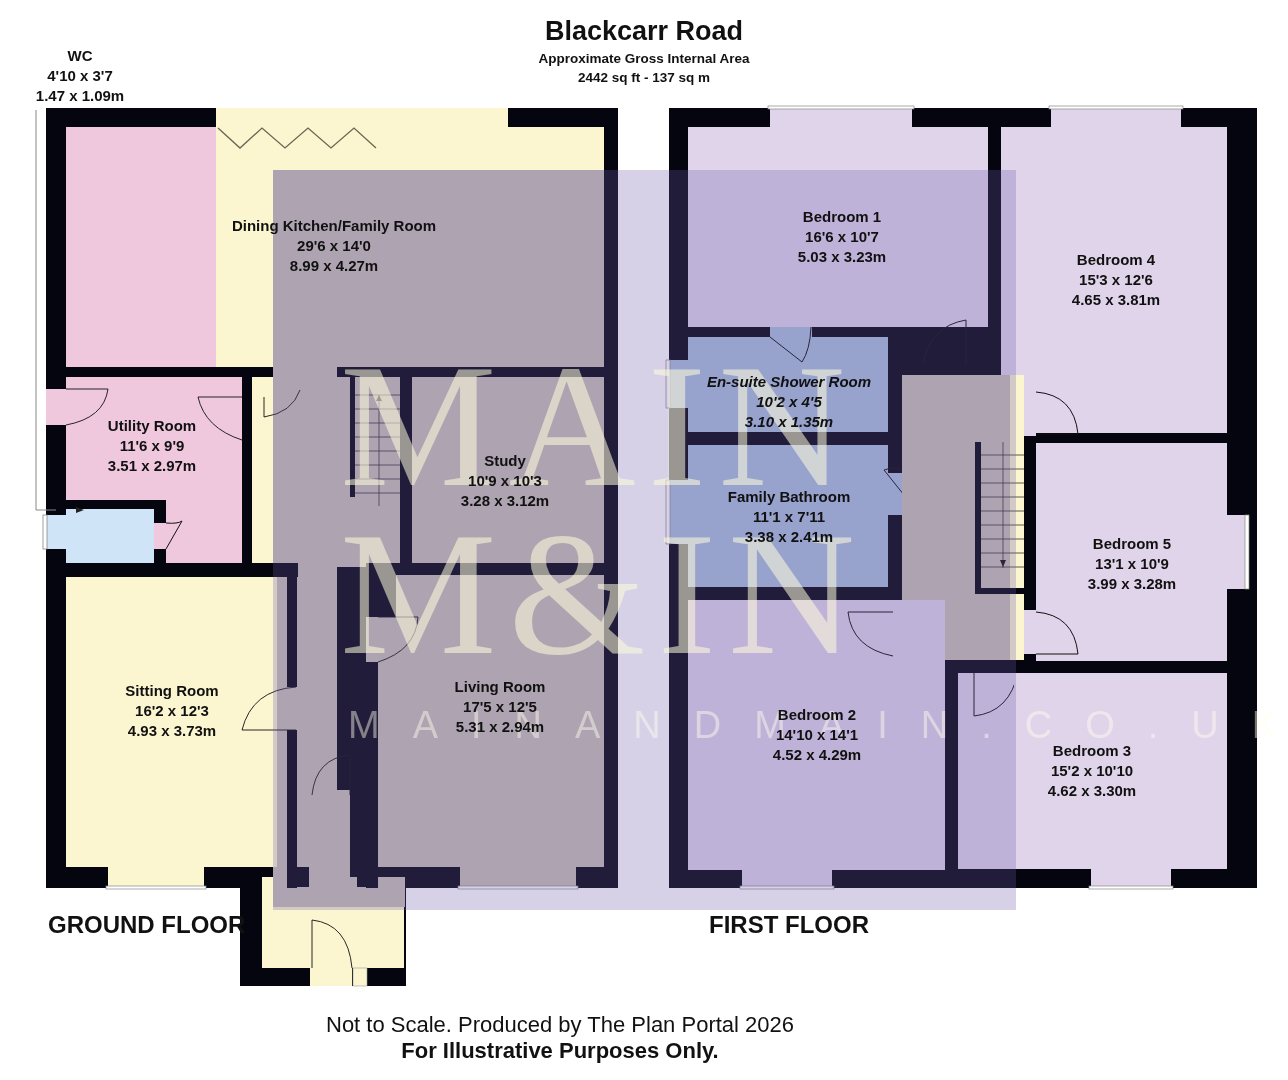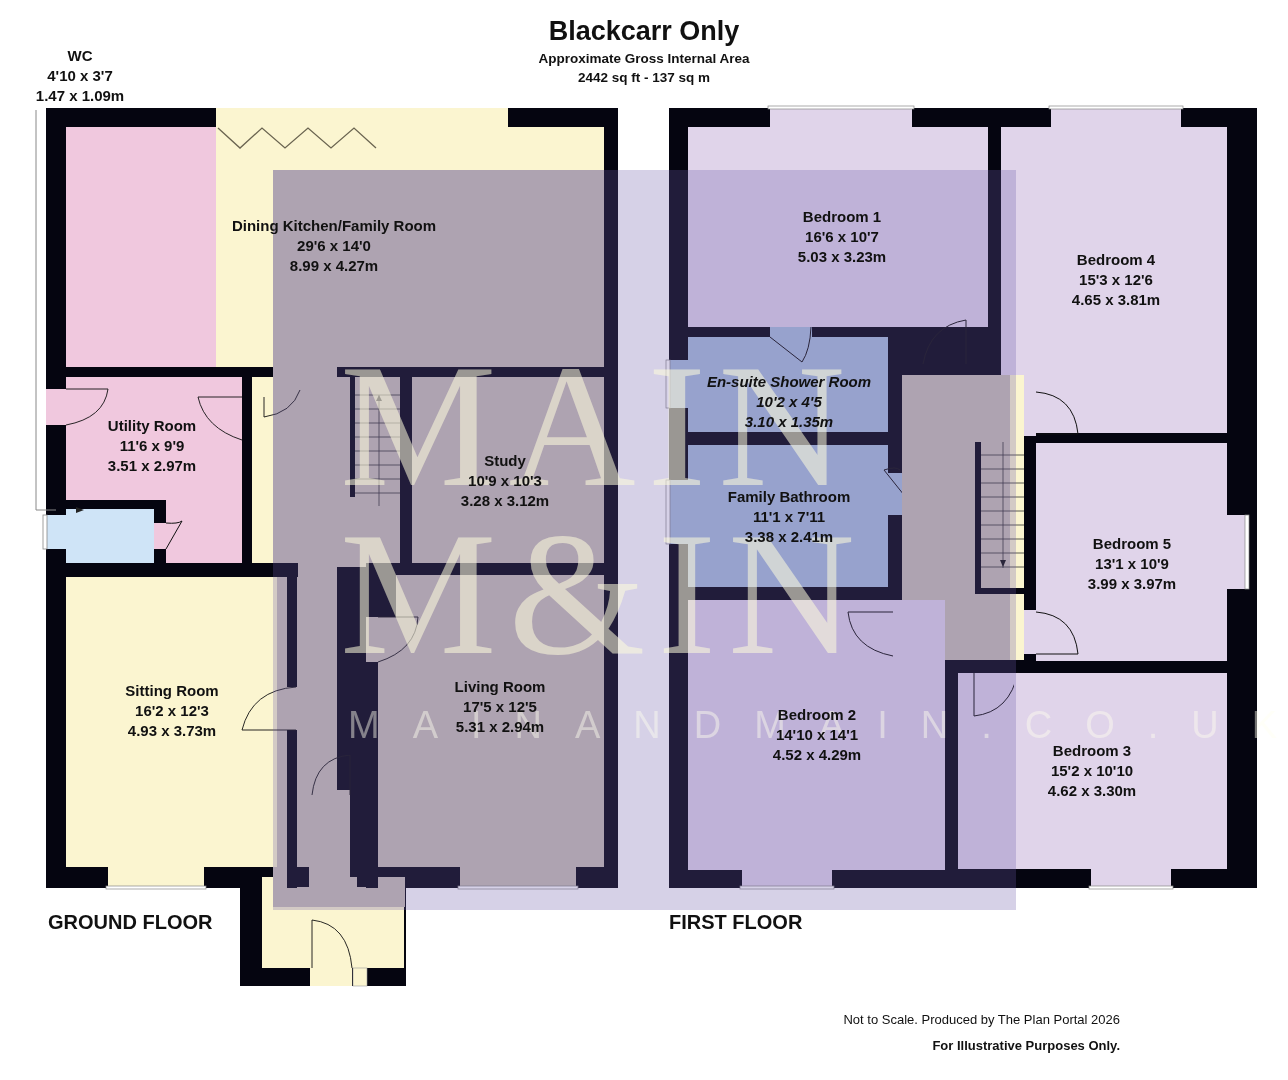--- a/index.html
+++ b/index.html
@@ -8,33 +8,33 @@
   .title { position: absolute; left: 0; width: 1288px; text-align: center; top: 16px;
            font-size: 27px; font-weight: bold; }
   .subtitle { position: absolute; left: 0; width: 1288px; text-align: center;
               font-size: 13.5px; font-weight: bold; }
   .sub1 { top: 51px; }
   .sub2 { top: 70px; }
   svg#plan { position: absolute; left: 0; top: 0; }
   .lbl { position: absolute; text-align: center; font-weight: bold; font-size: 15px;
          line-height: 20px; white-space: nowrap; transform: translateX(-50%); }
   .lbl span { display: block; }
-  .floor-label { position: absolute; font-weight: bold; font-size: 20px; }
-  .footer { position: absolute; left: 0; width: 1120px; text-align: right; font-size: 13px; }
+  .floor-label { position: absolute; font-weight: bold; font-size: 24px; }
+  .footer { position: absolute; left: 0; width: 1120px; text-align: center; font-size: 22px; }
   .f1 { top: 1012px; }
   .f2 { top: 1038px; font-weight: bold; }
   .wm-word { position: absolute; font-family: "Liberation Serif", serif; color: rgba(255,253,220,0.55);
              font-size: 176px; line-height: 176px; letter-spacing: 12px; white-space: nowrap; }
   .wm-url { position: absolute; font-family: "Liberation Sans", sans-serif; color: rgba(255,255,240,0.45);
             font-size: 38px; letter-spacing: 33px; white-space: nowrap; }
 </style>
 </head>
 <body>
 
-<div class="title">Blackcarr Only</div>
+<div class="title">Blackcarr Road</div>
 <div class="subtitle sub1">Approximate Gross Internal Area</div>
 <div class="subtitle sub2">2442 sq ft - 137 sq m</div>
 
 <svg id="plan" width="1288" height="1080" viewBox="0 0 1288 1080" xmlns="http://www.w3.org/2000/svg">
 
   <g>
 
     <rect x="46" y="108" width="572" height="780" fill="#050510"></rect>
     <rect x="240" y="870" width="166" height="116" fill="#050510"></rect>
 
@@ -257,30 +257,30 @@
   <span>3.10 x 1.35m</span>
 </div>
 <div class="lbl" style="left:789px; top:487px;">
   <span>Family Bathroom</span>
   <span>11'1 x 7'11</span>
   <span>3.38 x 2.41m</span>
 </div>
 <div class="lbl" style="left:1132px; top:534px;">
   <span>Bedroom 5</span>
   <span>13'1 x 10'9</span>
-  <span>3.99 x 3.97m</span>
+  <span>3.99 x 3.28m</span>
 </div>
 <div class="lbl" style="left:817px; top:705px;">
   <span>Bedroom 2</span>
   <span>14'10 x 14'1</span>
   <span>4.52 x 4.29m</span>
 </div>
 <div class="lbl" style="left:1092px; top:741px;">
   <span>Bedroom 3</span>
   <span>15'2 x 10'10</span>
   <span>4.62 x 3.30m</span>
 </div>
 
 <div class="floor-label" style="left:48px; top:911px;">GROUND FLOOR</div>
-<div class="floor-label" style="left:669px; top:911px;">FIRST FLOOR</div>
+<div class="floor-label" style="left:709px; top:911px;">FIRST FLOOR</div>
 
 <div class="footer f1">Not to Scale. Produced by The Plan Portal 2026</div>
 <div class="footer f2">For Illustrative Purposes Only.</div>
 
 </body></html>

